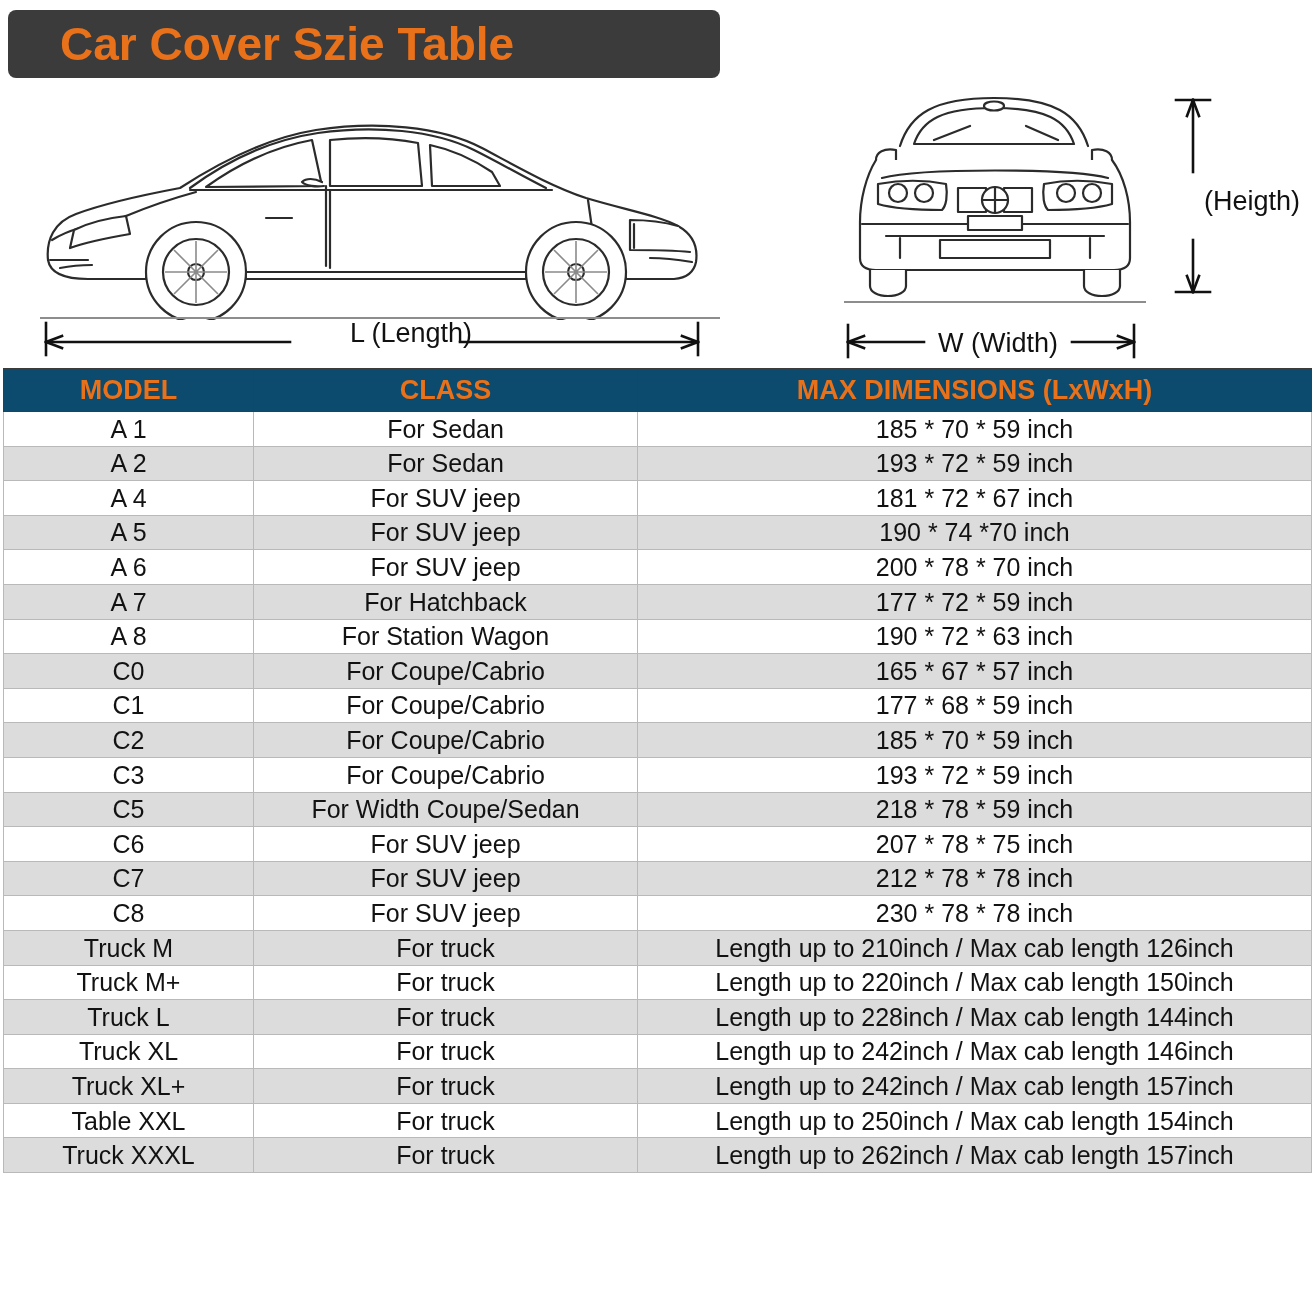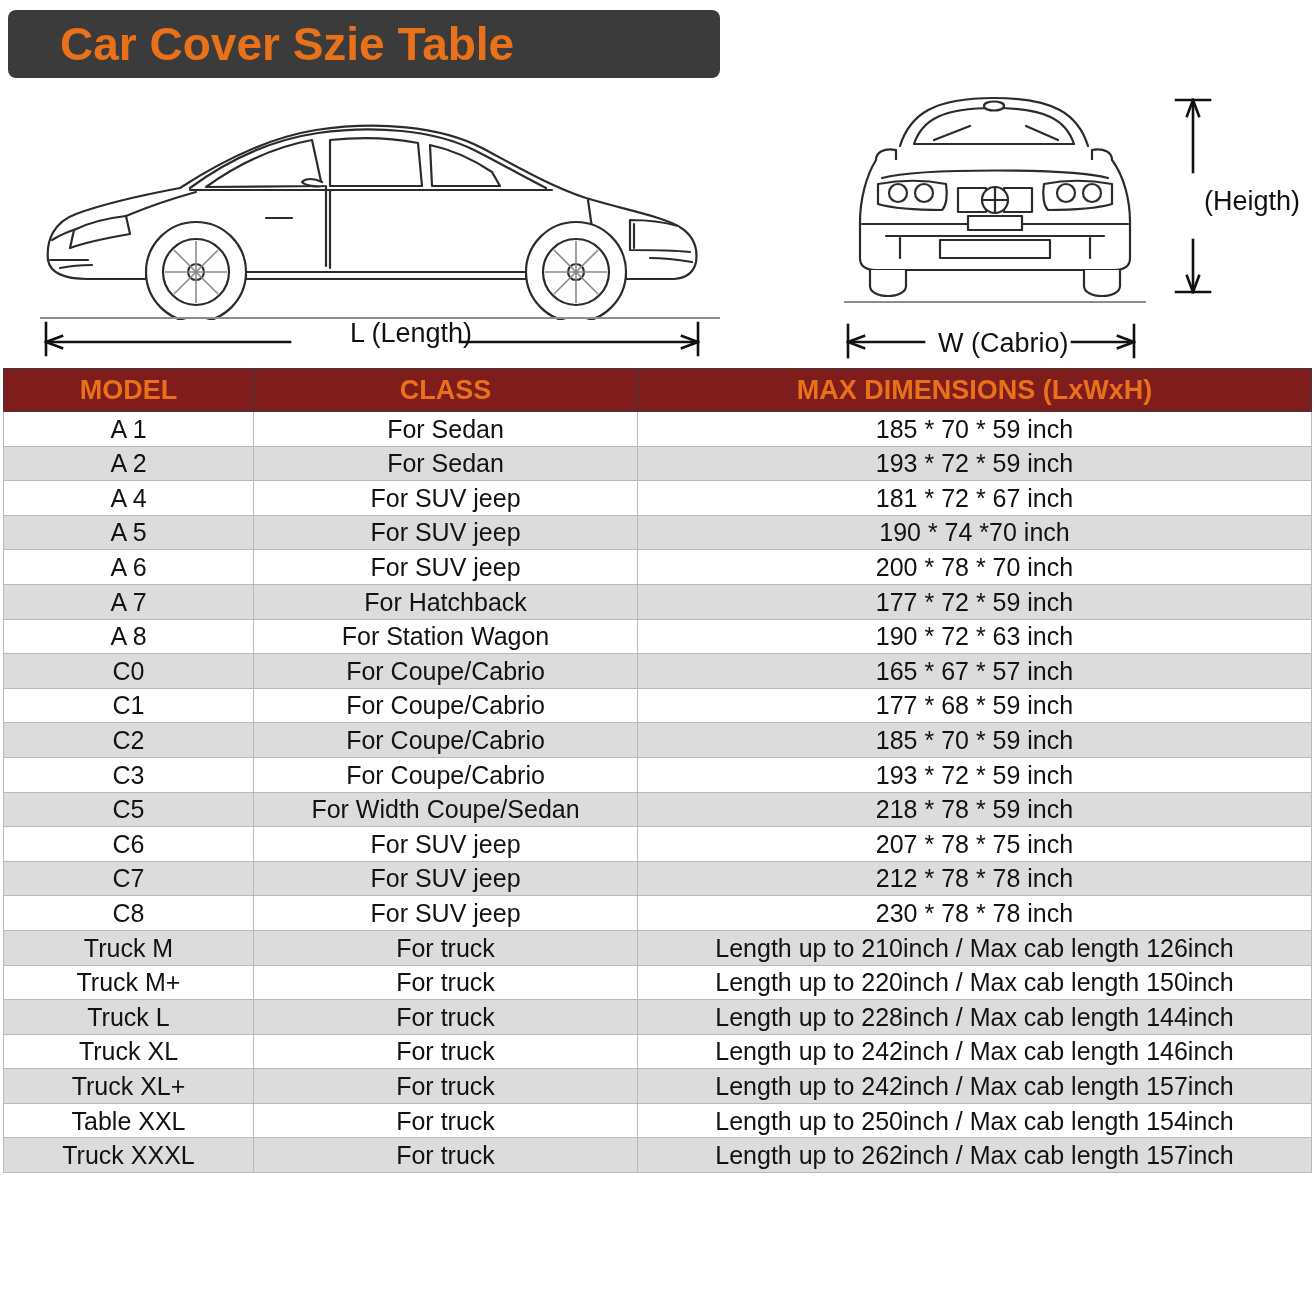--- a/index.html
+++ b/index.html
@@ -94,21 +94,21 @@
     text-align: center;
     font-size: 25px;
     color: #121212;
     height: 33.6px;
     padding: 0;
     line-height: 1.05;
     overflow: hidden;
     white-space: nowrap;
   }
   table.sizes thead th {
-    background: #7f1d1d;
+    background: #0c4a6e;
     color: #e8711a;
     font-size: 27px;
     font-weight: bold;
     height: 42px;
     border: 1px solid #3b3b3b;
   }
   table.sizes tbody tr:nth-child(odd) td {
     background: #ffffff;
   }
   table.sizes tbody tr:nth-child(even) td {
@@ -246,21 +246,21 @@
         <path d="M1176 20 L1210 20"></path>
         <path d="M1193 20 L1193 92"></path>
         <path d="M1193 160 L1193 212"></path>
         <path d="M1176 212 L1210 212"></path>
         <path d="M1193 20 L1187 36 M1193 20 L1199 36"></path>
         <path d="M1193 212 L1187 196 M1193 212 L1199 196"></path>
       </g>
     </svg>
 
     <div class="dim-label label-length">L (Length)</div>
-    <div class="dim-label label-width">W (Cabrio)</div>
+    <div class="dim-label label-width">W (Width)</div>
     <div class="dim-label label-height">(Heigth)</div>
   </div>
 
   <table class="sizes">
     <colgroup>
       <col class="c-model">
       <col class="c-class">
       <col class="c-dims">
     </colgroup>
     <thead>

